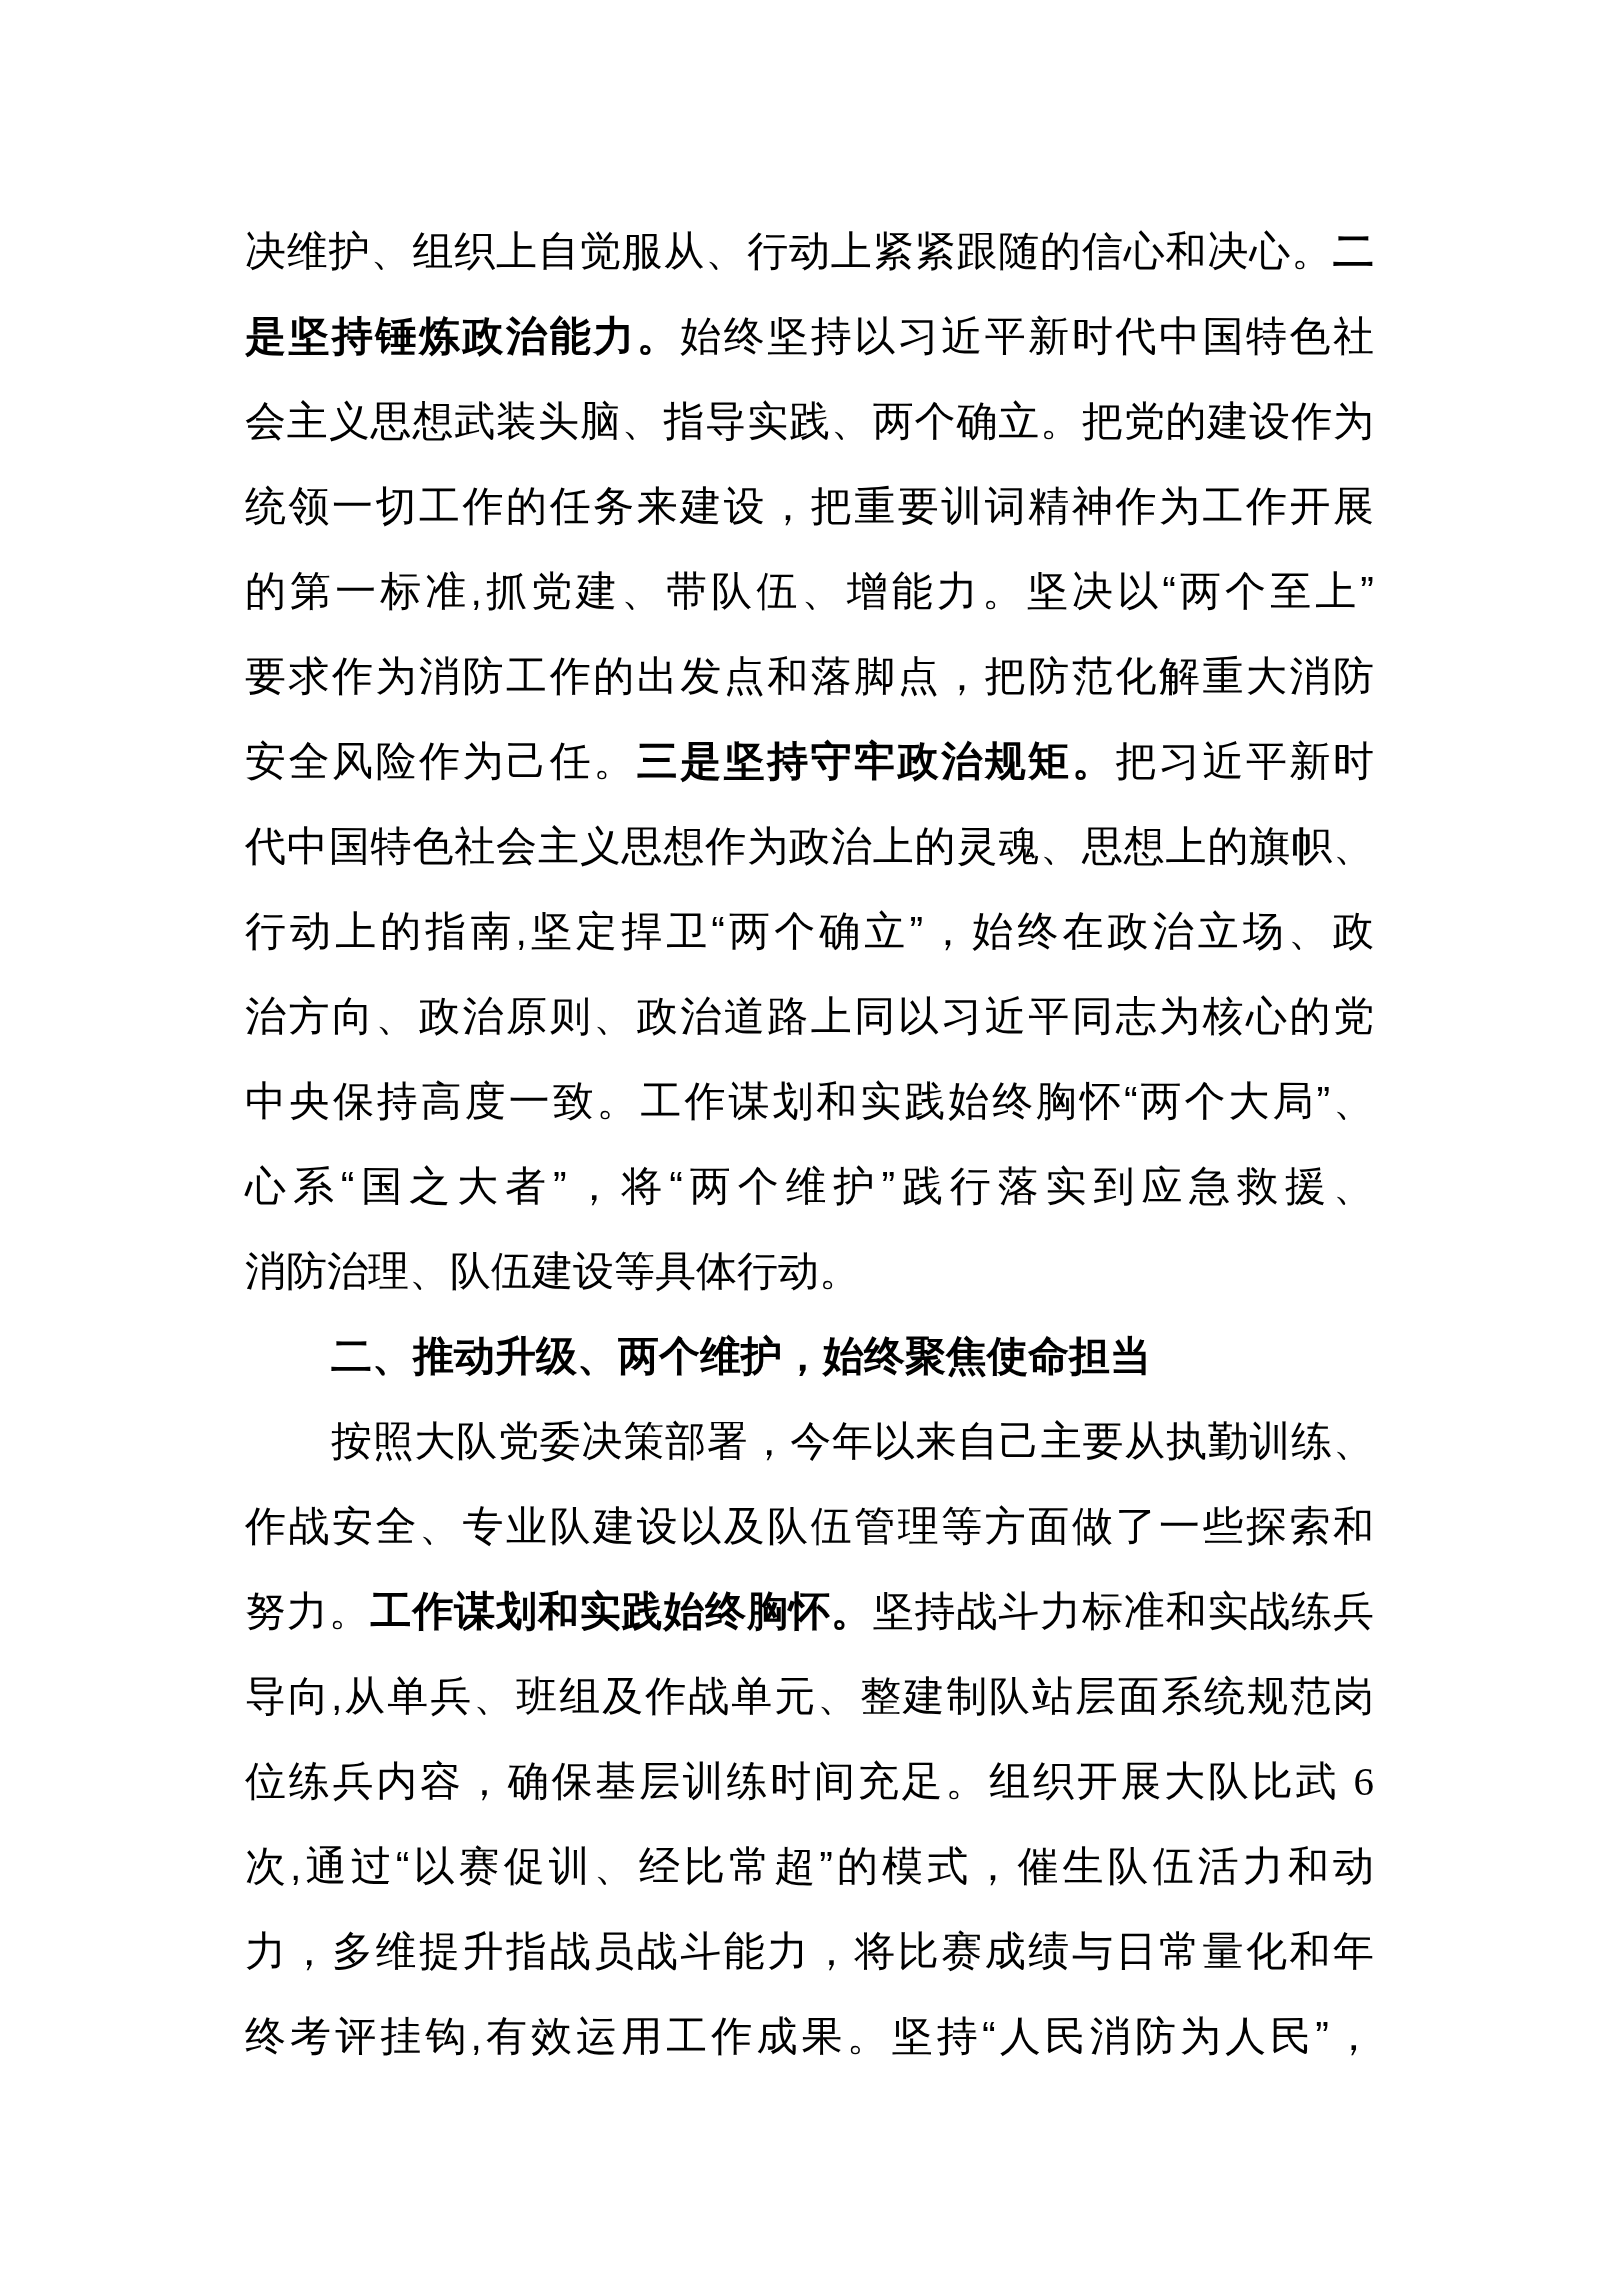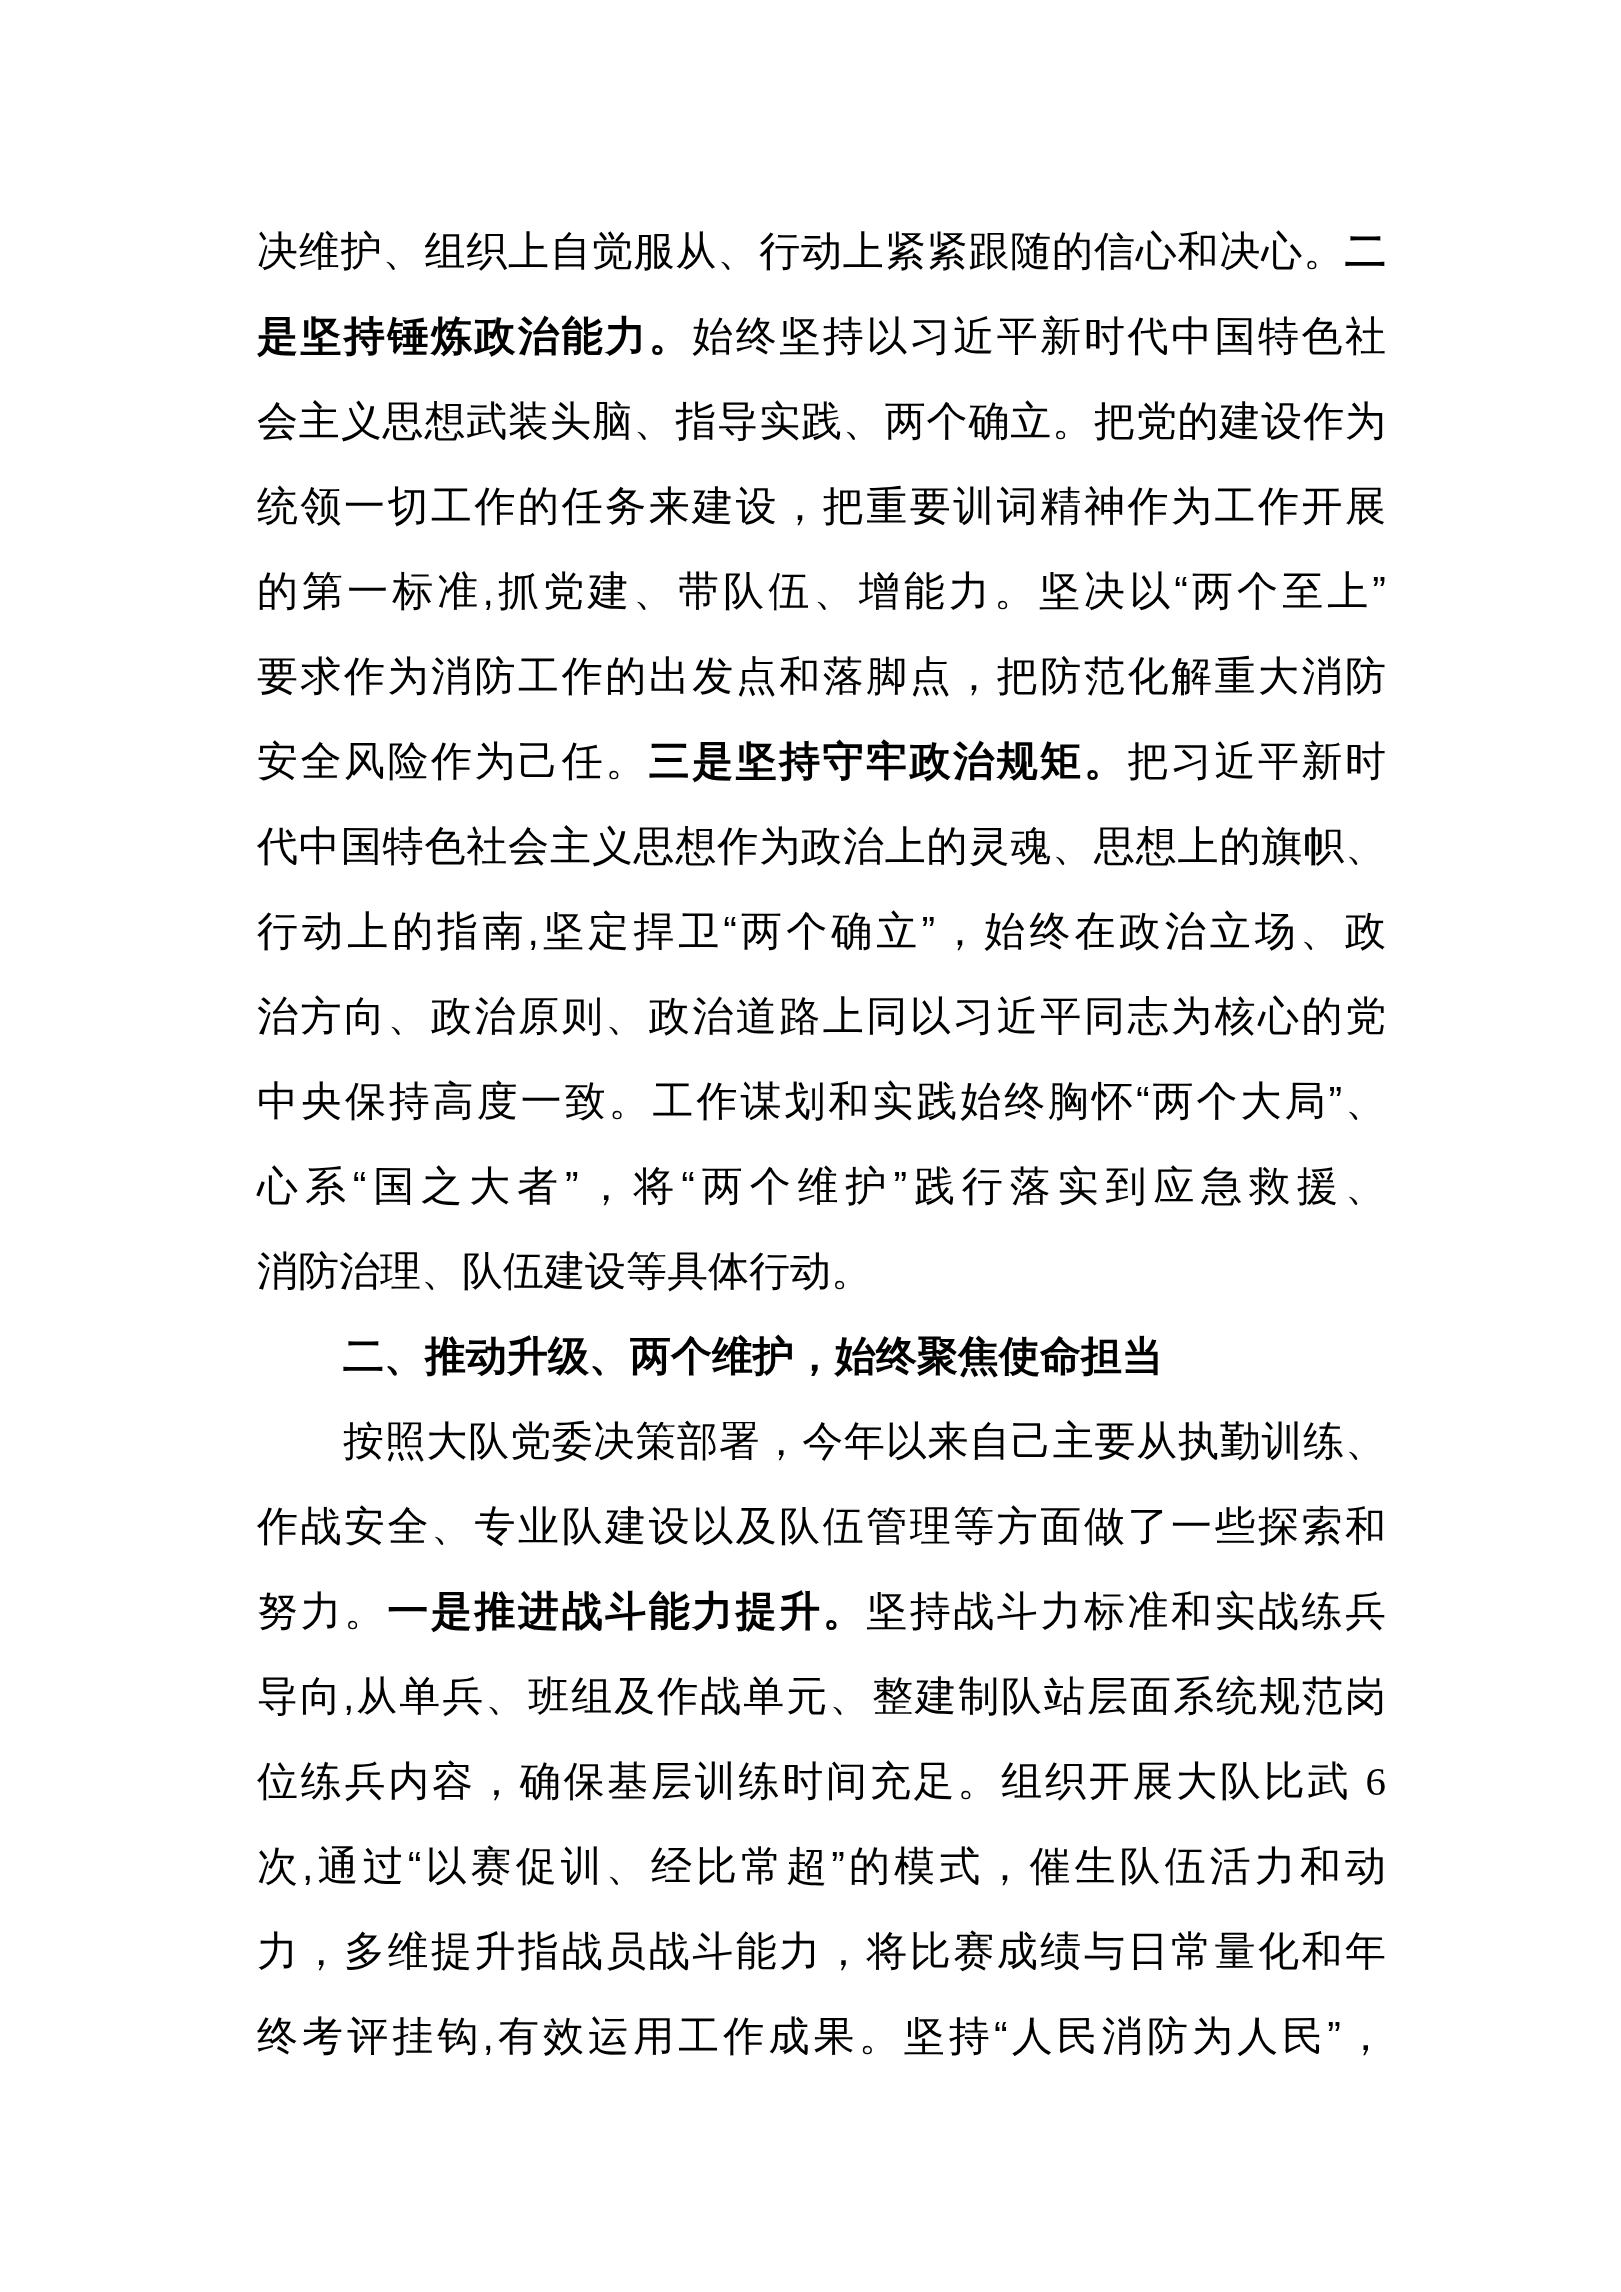--- a/index.html
+++ b/index.html
@@ -12,21 +12,21 @@
   .page {
     position: relative;
     width: 1621px;
     height: 2293px;
     background: #ffffff;
     overflow: hidden;
     color: #000000;
   }
   .content {
     position: absolute;
-    left: 257px;
+    left: 245px;
     top: 209px;
     width: 1129px;
   }
   .line {
     height: 85px;
     line-height: 85px;
     font-size: 41px;
     color: #000000;
     text-align: justify;
     text-align-last: justify;
@@ -56,21 +56,21 @@
       <div class="line"><span class="">安全风险作为己任。</span><span class="run-b">三是坚持守牢政治规矩。</span><span class="">把习近平新时</span></div>
       <div class="line"><span class="">代中国特色社会主义思想作为政治上的灵魂、思想上的旗帜、</span></div>
       <div class="line"><span class="">行动上的指南,坚定捍卫“两个确立”，始终在政治立场、政</span></div>
       <div class="line"><span class="">治方向、政治原则、政治道路上同以习近平同志为核心的党</span></div>
       <div class="line"><span class="">中央保持高度一致。工作谋划和实践始终胸怀“两个大局”、</span></div>
       <div class="line"><span class="">心系“国之大者”，将“两个维护”践行落实到应急救援、</span></div>
       <div class="line align-left"><span class="">消防治理、队伍建设等具体行动。</span></div>
       <div class="line align-left indent"><span class="run-b">二、推动升级、两个维护，始终聚焦使命担当</span></div>
       <div class="line indent"><span class="">按照大队党委决策部署，今年以来自己主要从执勤训练、</span></div>
       <div class="line"><span class="">作战安全、专业队建设以及队伍管理等方面做了一些探索和</span></div>
-      <div class="line"><span class="">努力。</span><span class="run-b">一是推进战斗能力提升。</span><span class="">坚持战斗力标准和实战练兵</span></div>
+      <div class="line"><span class="">努力。</span><span class="run-b">工作谋划和实践始终胸怀。</span><span class="">坚持战斗力标准和实战练兵</span></div>
       <div class="line"><span class="">导向,从单兵、班组及作战单元、整建制队站层面系统规范岗</span></div>
       <div class="line"><span class="">位练兵内容，确保基层训练时间充足。组织开展大队比武 </span><span class=" run-sf">6</span></div>
       <div class="line"><span class="">次,通过“以赛促训、经比常超”的模式，催生队伍活力和动</span></div>
       <div class="line"><span class="">力，多维提升指战员战斗能力，将比赛成绩与日常量化和年</span></div>
       <div class="line"><span class="">终考评挂钩,有效运用工作成果。坚持“人民消防为人民”，</span></div>
     </div>
 </div>
 
 
 </body></html>

